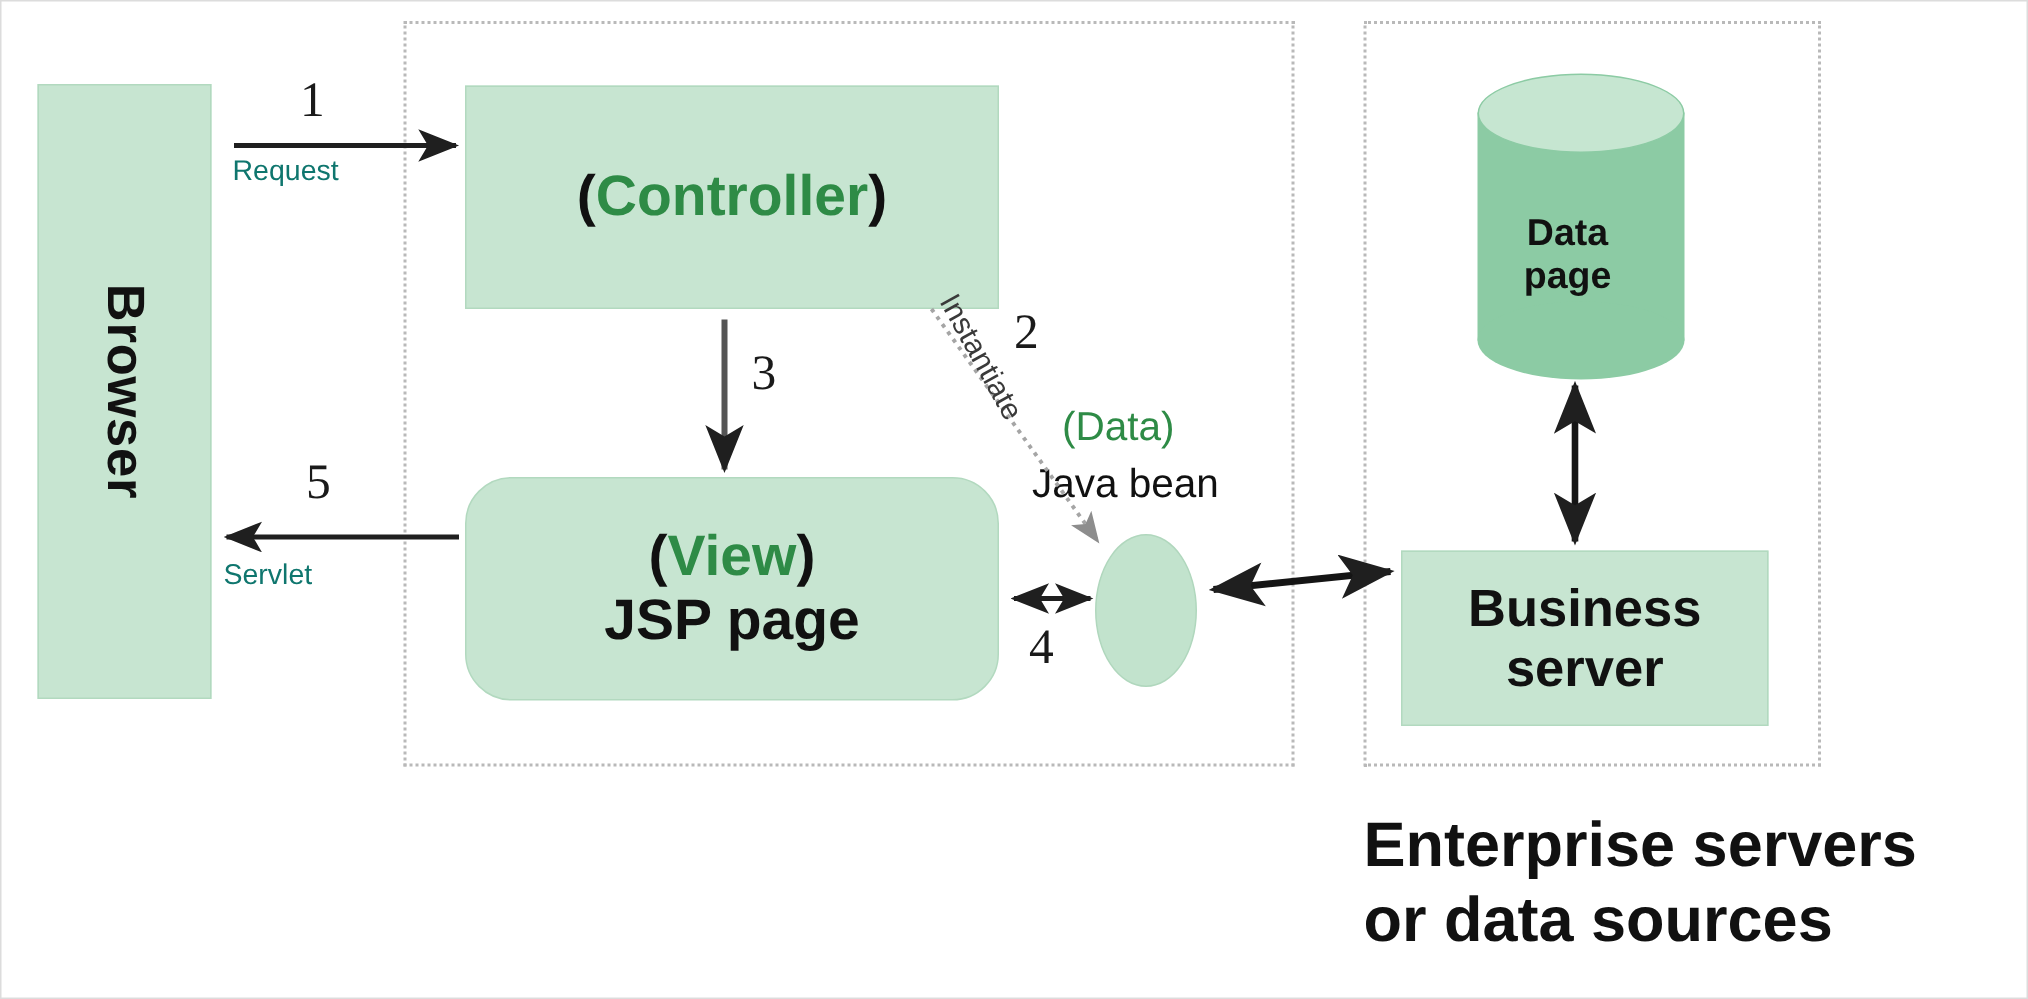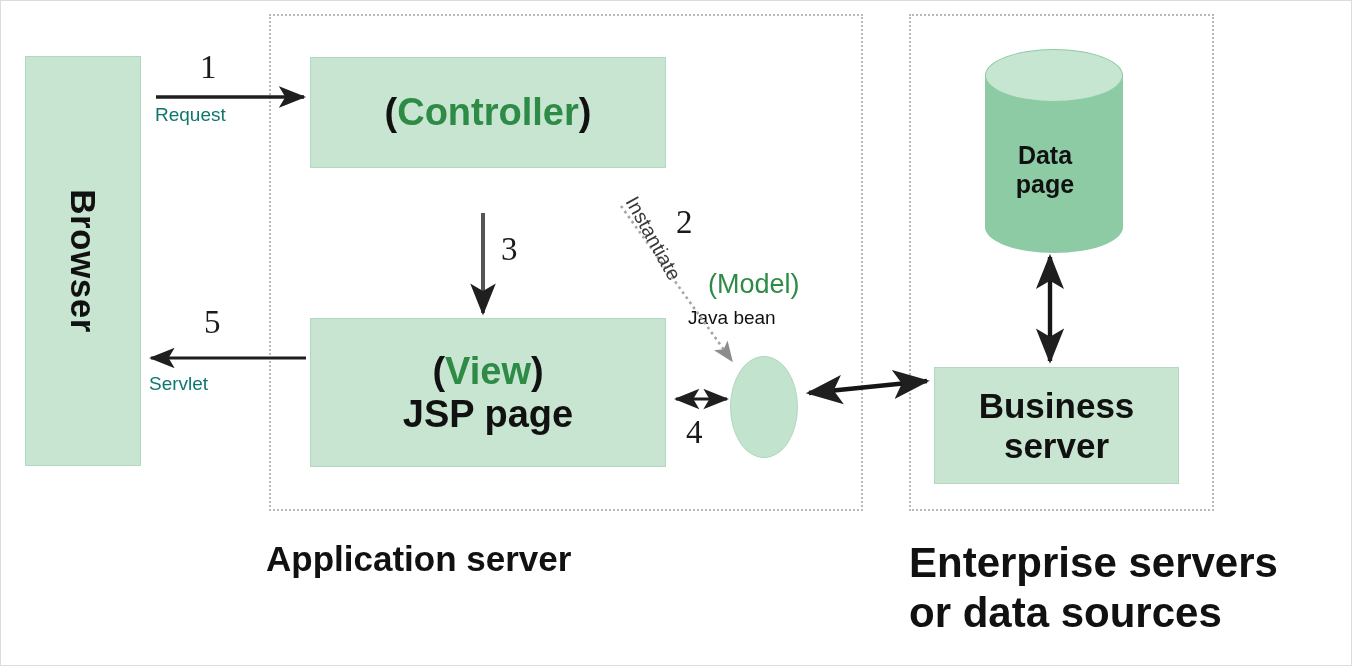--- a/index.html
+++ b/index.html
@@ -64,29 +64,30 @@
     white-space: nowrap;
     font-size: 35px;
     font-weight: bold;
     letter-spacing: .5px;
   }
 
   #controller-box {
     left: 309px;
     top: 56px;
     width: 356px;
-    height: 111px;
+    height: 149px;
     font-size: 38px;
   }
   #view-box {
     left: 309px;
     top: 317px;
     width: 356px;
     height: 149px;
     font-size: 38px;
+    border-radius: 31px;
   }
   #business-box {
     left: 933px;
     top: 366px;
     width: 245px;
     height: 117px;
     font-size: 35px;
   }
 
   
@@ -205,21 +206,21 @@
     left: 707px;
     top: 268px;
     font-size: 27px;
     color: #2e8b46;
     white-space: nowrap;
   }
   #label-javabean {
     position: absolute;
     left: 687px;
     top: 306px;
-    font-size: 19px;
+    font-size: 27px;
     color: #111111;
     white-space: nowrap;
   }
 
   svg.overlay {
     position: absolute;
     left: 0; top: 0;
     width: 1352px;
     height: 666px;
     pointer-events: none;
@@ -240,21 +241,21 @@
   <div class="gbox" id="controller-box">
     <span class="line1"><span class="paren">(</span><span class="accent">Controller</span><span class="paren">)</span></span>
   </div>
 
   <div class="gbox" id="view-box">
     <span class="line1"><span class="paren">(</span><span class="accent">View</span><span class="paren">)</span></span>
     <span class="line2">JSP page</span>
   </div>
 
   <div id="bean-ellipse"></div>
-  <div id="label-model">(Model)</div>
+  <div id="label-model">(Data)</div>
   <div id="label-javabean">Java bean</div>
 
   <div id="datastore">
     <div id="ds-body"></div>
     <div id="ds-bottom"></div>
     <div id="ds-top"></div>
     <div id="ds-label"><span>Data</span><br><span>page</span></div>
   </div>
 
   <div class="gbox" id="business-box">
@@ -306,17 +307,16 @@
 
   <div class="arrow-num" id="num-1">1</div>
   <div class="arrow-word" id="word-request">Request</div>
   <div class="arrow-num" id="num-5">5</div>
   <div class="arrow-word" id="word-response">Servlet</div>
   <div class="arrow-num" id="num-3">3</div>
   <div class="arrow-num" id="num-2">2</div>
   <div class="arrow-num" id="num-4">4</div>
   <div id="label-instantiate">Instantiate</div>
 
-  <div class="caption" id="caption-appserver">Application server</div>
   <div class="caption" id="caption-enterprise">Enterprise servers
 or data sources</div>
 
 </div>
 
 </body></html>

